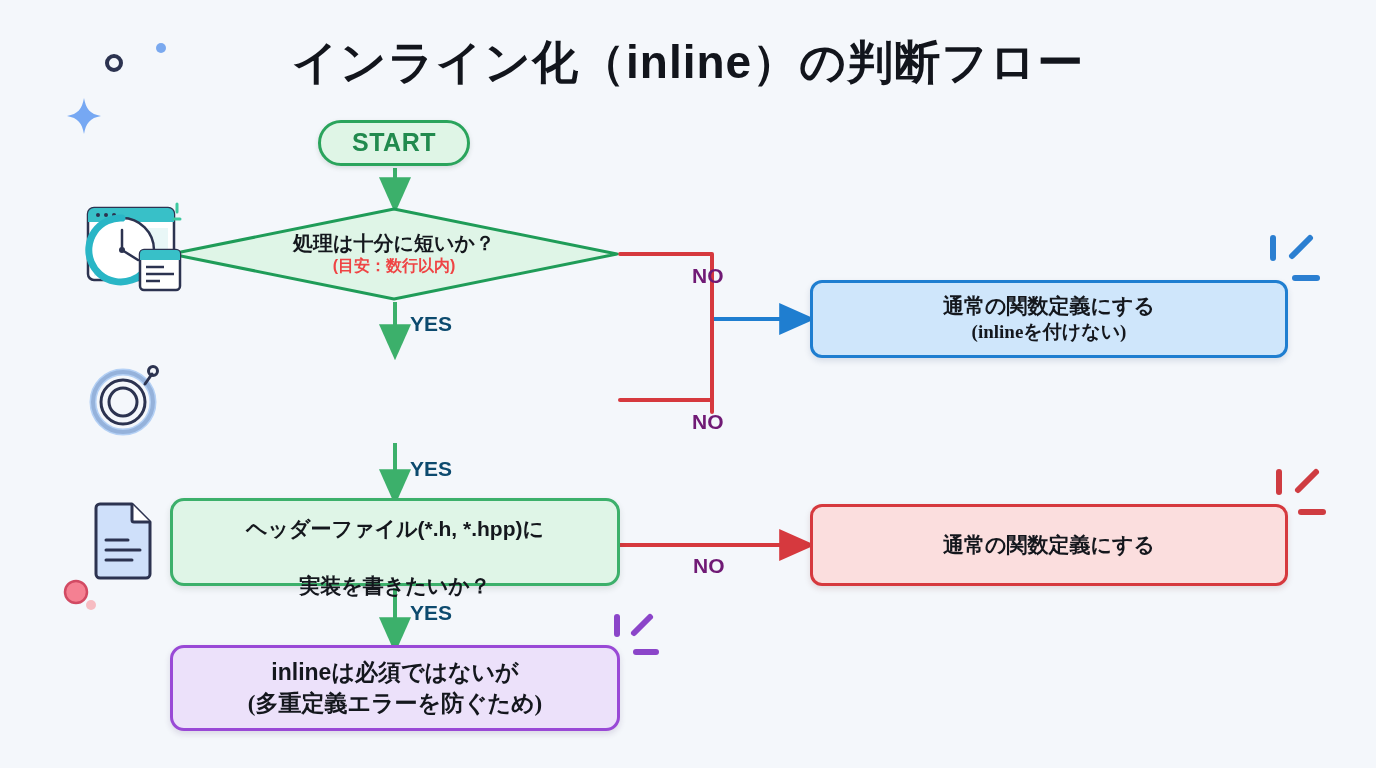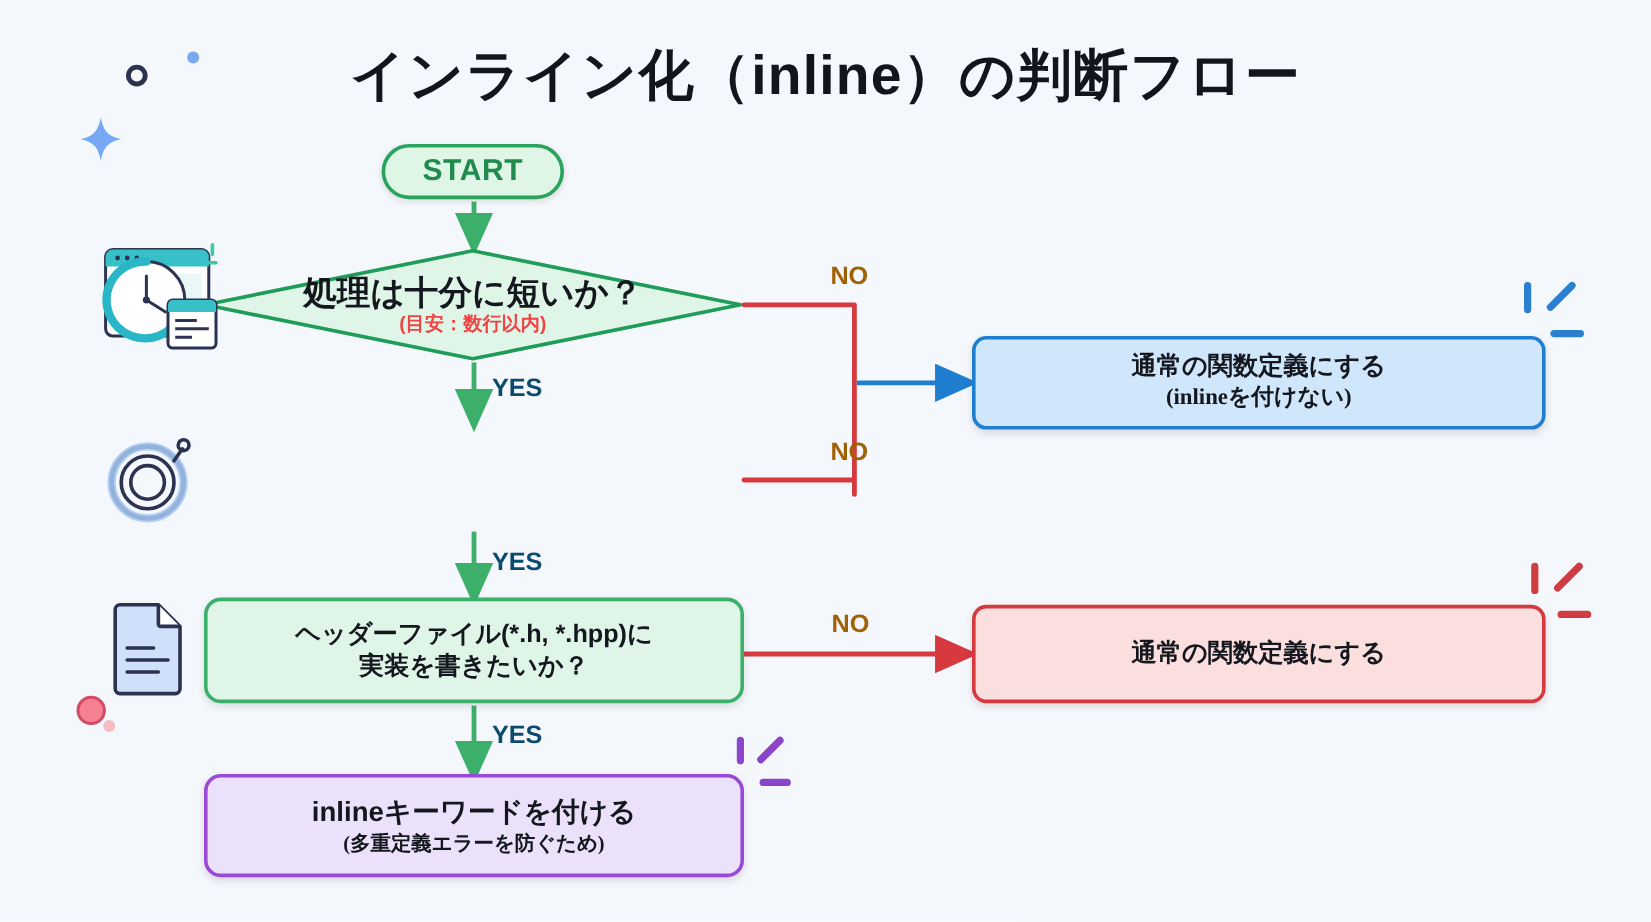--- a/index.html
+++ b/index.html
@@ -81,51 +81,51 @@
     position: absolute;
     left: 0; top: 0;
     width: 452px; height: 96px;
     display: flex;
     flex-direction: column;
     align-items: center;
     justify-content: center;
     text-align: center;
     line-height: 1.14;
   }
-  .diamond-text .main { font-size: 28px; font-weight: bold; color: #14171d; }
+  .diamond-text .main { font-size: 20px; font-weight: bold; color: #14171d; }
   .diamond-text .sub  { font-size: 16px; font-weight: bold; color: #ef4444; margin-top: 2px; }
 
   
   .box-green {
     left: 170px;
     width: 450px;
     background: #dff5e7;
     border: 3px solid #3cb06b;
     border-radius: 14px;
     box-shadow: 0 3px 6px rgba(30,60,40,.12);
   }
   .box-green.b2 { top: 353px; height: 88px; }
   .box-green.b3 { top: 498px; height: 88px; }
   .box-green .main { font-size: 22px; }
   .box-green .sub  { font-size: 16px; margin-top: 3px; }
-  .box-green.b3 .main { font-size: 21px; line-height: 1.3; }
+  .box-green.b3 .main { font-size: 21px; line-height: 1.3; margin-top: 30px; }
 
   
   .box-purple {
     left: 170px;
     top: 645px;
     width: 450px;
     height: 86px;
     background: #ece1fa;
     border: 3px solid #9949d6;
     border-radius: 14px;
     box-shadow: 0 3px 6px rgba(60,30,90,.14);
   }
   .box-purple .main { font-size: 23px; }
-  .box-purple .sub  { font-size: 17px; margin-top: 3px; }
+  .box-purple .sub  { font-size: 23px; margin-top: 3px; }
 
   
   .box-blue {
     left: 810px;
     top: 280px;
     width: 478px;
     height: 78px;
     background: #cfe6fb;
     border: 3px solid #1f7ed0;
     border-radius: 12px;
@@ -149,21 +149,21 @@
   .box-red .sub  { font-size: 19px; margin-top: 2px; }
 
   
   .edge-label {
     position: absolute;
     font-size: 21px;
     font-weight: bold;
     white-space: nowrap;
   }
   .lbl-yes { color: #0c4a6e; }
-  .lbl-no  { color: #a16207; }
+  .lbl-no  { color: #701a75; margin-top: 45px; }
 
   .yes1 { left: 410px; top: 312px; }
   .yes2 { left: 410px; top: 457px; }
   .yes3 { left: 410px; top: 601px; }
   .no1  { left: 692px; top: 219px; }
   .no2  { left: 692px; top: 365px; }
   .no3  { left: 693px; top: 509px; }
 
   
   #edges {
@@ -228,21 +228,21 @@
     </div>
   </div>
 
 
   <div class="node box-green b3">
     <div class="main">ヘッダーファイル(*.h, *.hpp)に</div>
     <div class="main">実装を書きたいか？</div>
   </div>
 
   <div class="node box-purple">
-    <div class="main">inlineキーワードを付ける</div>
+    <div class="main">inlineは必須ではないが</div>
     <div class="sub">(多重定義エラーを防ぐため)</div>
   </div>
 
   <div class="node box-blue">
     <div class="main">通常の関数定義にする</div>
     <div class="sub">(inlineを付けない)</div>
   </div>
 
   <div class="node box-red">
     <div class="main">通常の関数定義にする</div>

